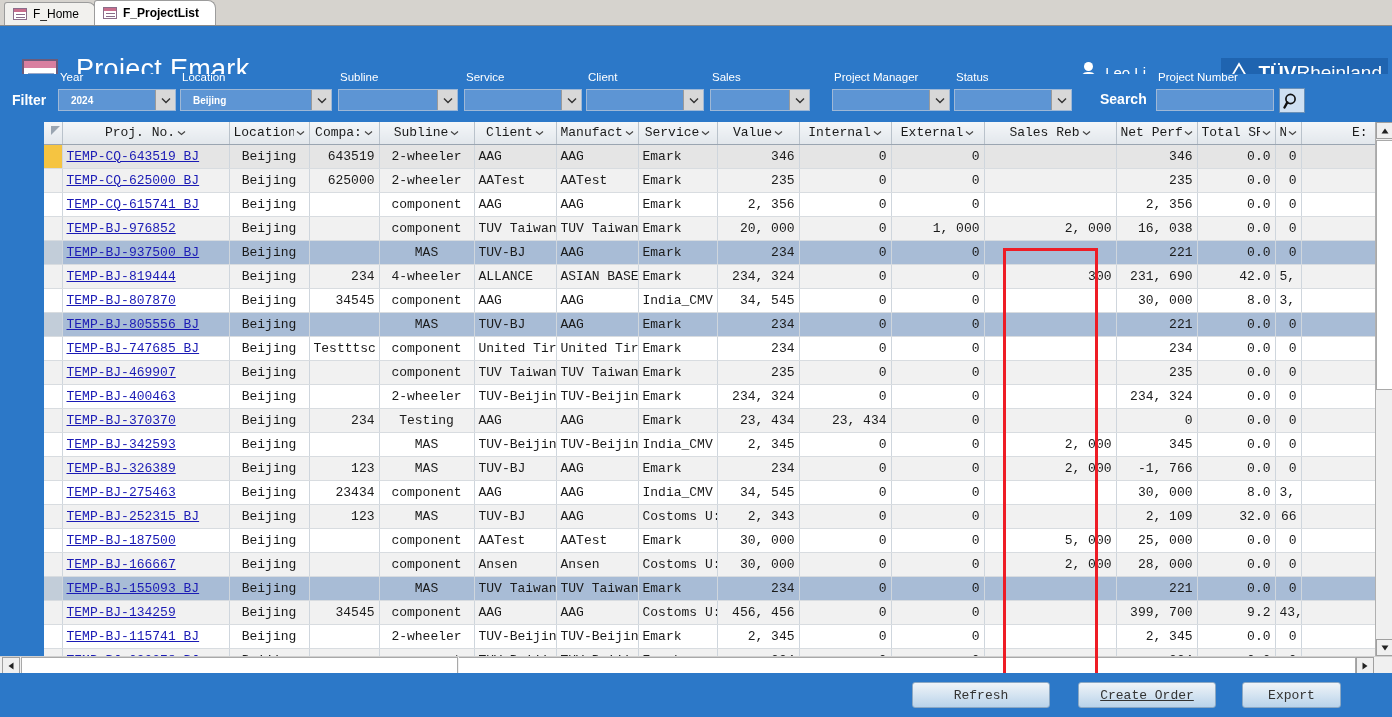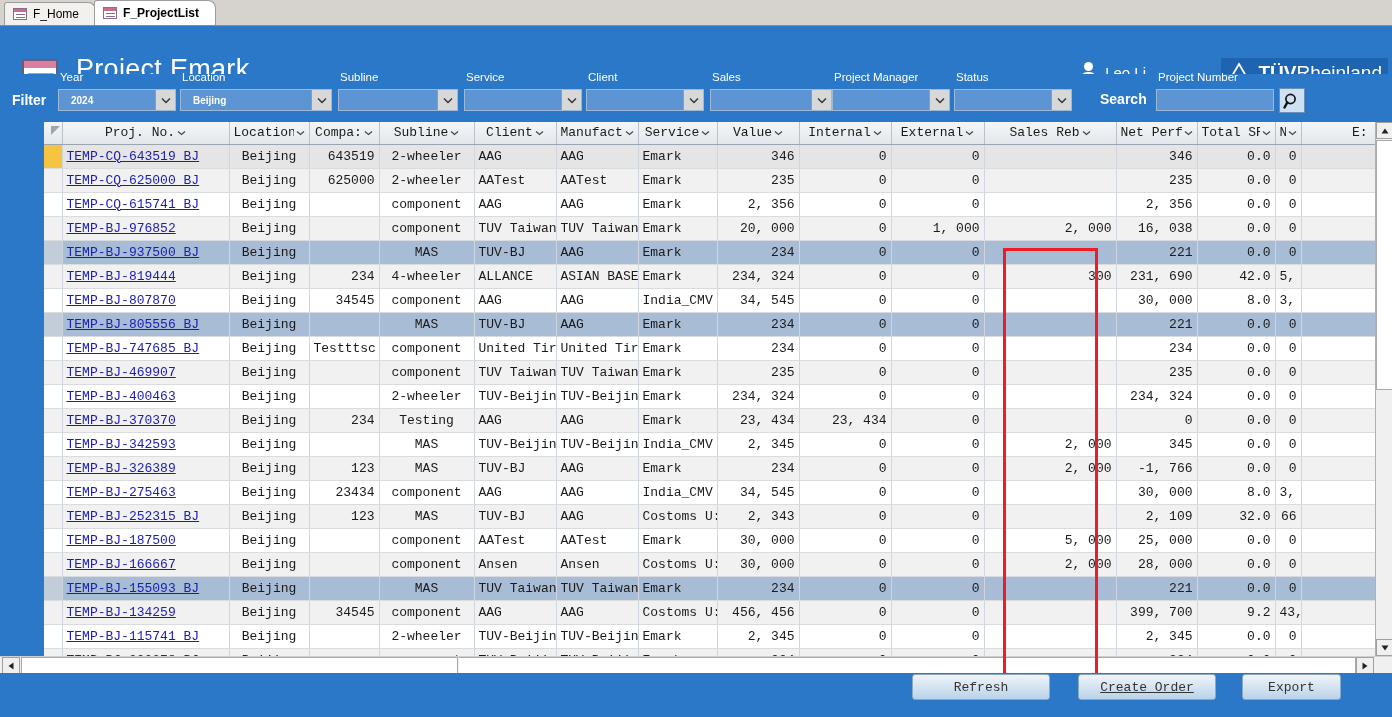--- a/index.html
+++ b/index.html
@@ -193,21 +193,21 @@
   }
   .hs-track-rest {
     position:absolute; left:459px; top:0; right:36px; height:17px; background:#ffffff; border:1px solid #a9a9a9; border-left:none;
   }
 
   
   .footer {
     position:absolute; left:0; bottom:0; width:1392px; height:44px; background:#2c78c8;
   }
   .btn {
-    position:absolute; top:1px; height:26px; width:138px;
+    position:absolute; top:9px; height:26px; width:138px;
     background:linear-gradient(#f0f4f8,#b9d3ea);
     border:1px solid #8ba8c4; border-radius:3px;
     font-family:"Liberation Mono", monospace; font-size:13px; color:#333;
     display:flex; align-items:center; justify-content:center;
   }
   .btn-refresh { left:912px; }
   .btn-create  { left:1078px;text-decoration:underline; }
   .btn-export  { left:1242px; width:99px; }
 </style>
 </head>
@@ -306,21 +306,21 @@
     <div class="combo">
       <div class="cval"></div>
       <div class="carrow">
         <svg width="10" height="7" viewBox="0 0 10 7">
             <path d="M1 1.5 L5 5.5 L9 1.5" fill="none" stroke="#333" stroke-width="1.4"></path>
           </svg>
       </div>
     </div>
   </div>
 
-  <div class="fgroup" style="left:710px; top:89px; width:122px;">
+  <div class="fgroup" style="left:710px; top:89px; width:100px;">
     <div class="flabel">Sales</div>
     <div class="combo">
       <div class="cval"></div>
       <div class="carrow">
         <svg width="10" height="7" viewBox="0 0 10 7">
             <path d="M1 1.5 L5 5.5 L9 1.5" fill="none" stroke="#333" stroke-width="1.4"></path>
           </svg>
       </div>
     </div>
   </div>

